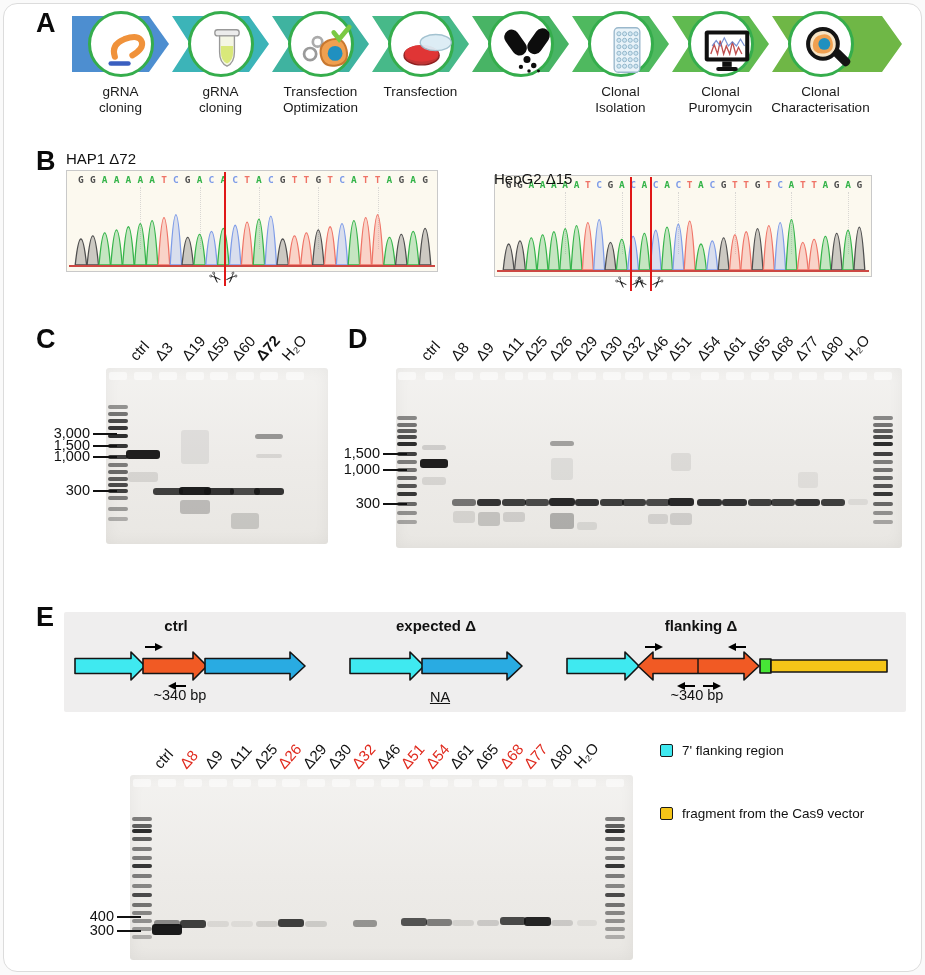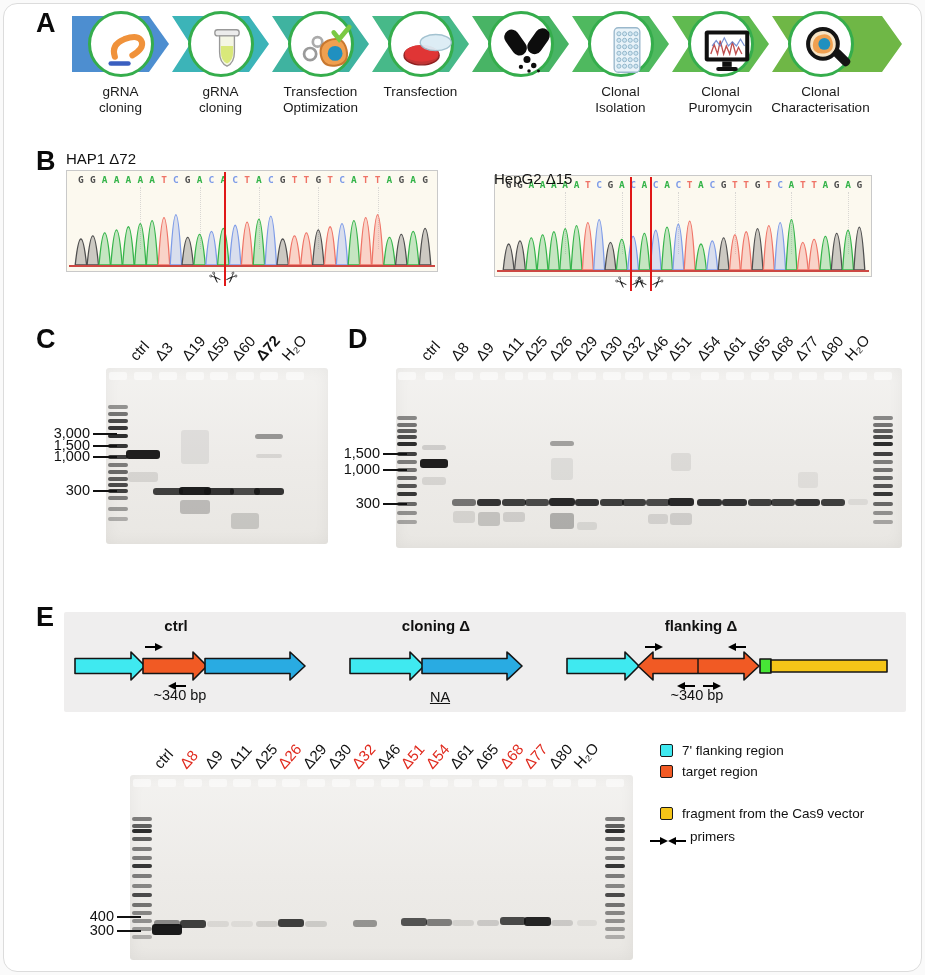--- a/index.html
+++ b/index.html
@@ -594,21 +594,21 @@
       <div class="lane-label" style="left: 557.077px; top: 756px;">Δ80</div>
       <div class="lane-label" style="left: 581.724px; top: 756px;">H₂O</div>
       <div class="marker" style="left: 62px; top: 907.525px;">400</div>
       <div class="marker-tick" style="left: 117px; top: 915.525px; width: 24px;"></div>
       <div class="marker" style="left: 62px; top: 922.325px;">300</div>
       <div class="marker-tick" style="left: 117px; top: 930.325px; width: 24px;"></div>
     </div>
 
   <div class="schem-box" style="left:64px;top:612px;width:842px;height:100px;"></div>
   <div class="schem-title" style="left:126px;top:617px;width:100px;">ctrl</div>
-  <div class="schem-title" style="left:376px;top:617px;width:120px;">cloning Δ</div>
+  <div class="schem-title" style="left:376px;top:617px;width:120px;">expected Δ</div>
   <div class="schem-title" style="left:641px;top:617px;width:120px;">flanking Δ</div>
   <div class="schem-caption" style="left:130px;top:687px;width:100px;">~340 bp</div>
   <div class="schem-caption" style="left:390px;top:689px;width:100px;text-decoration:underline;">NA</div>
   <div class="schem-caption" style="left:647px;top:687px;width:100px;">~340 bp</div>
   <div id="construct-area" style="position:absolute;left:0;top:0;width:925px;height:740px;pointer-events:none;">
       <div class="construct-svg" style="left: 73px; top: 640px; width: 236px; height: 52px;"><svg width="236" height="52" viewBox="0 0 236 52">
           <polygon points="2,18.5 58,18.5 58,12 72,26 58,40 58,33.5 2,33.5" fill="#3fe9f0" stroke="#141414" stroke-width="1.6" stroke-linejoin="round"></polygon>
           <polygon points="70,18.5 120,18.5 120,12 134,26 120,40 120,33.5 70,33.5" fill="#f15a24" stroke="#141414" stroke-width="1.6" stroke-linejoin="round"></polygon>
           <polygon points="132,18.5 217,18.5 217,12 232,26 217,40 217,33.5 132,33.5" fill="#29abe2" stroke="#141414" stroke-width="1.6" stroke-linejoin="round"></polygon>
           <line x1="72" y1="7" x2="84" y2="7" stroke="#000" stroke-width="2"></line>
@@ -635,31 +635,18 @@
           <line x1="138" y1="46" x2="150" y2="46" stroke="#000" stroke-width="2"></line>
           <polygon points="148,42 156,46 148,50" fill="#000"></polygon>
         </svg></div>
     </div>
 
   <div id="legend" style="position:absolute;left:660px;top:722px;width:250px;height:130px;">
       <div class="legend-row" style="left: 0px; top: 21px; width: 250px;">
         <div class="legend-swatch" style="background: rgb(63, 233, 240);"></div>
         <div class="legend-text">7' flanking region</div>
       </div>
-      <div class="legend-row" style="left: 0px; top: 42px; width: 250px;">
-        <div class="legend-swatch" style="background: rgb(241, 90, 36);"></div>
-        <div class="legend-text">target region</div>
-      </div>
       <div class="legend-row" style="left: 0px; top: 84px; width: 250px;">
         <div class="legend-swatch" style="background: rgb(245, 197, 24);"></div>
         <div class="legend-text">fragment from the Cas9 vector</div>
       </div>
-      <div class="legend-row" style="left: 0px; top: 107px; width: 250px;">
-        <span style="position: absolute; left: -10px; top: 3px;"><svg width="36" height="10" viewBox="0 0 36 10">
-            <line x1="0" y1="5" x2="12" y2="5" stroke="#000" stroke-width="2"></line>
-            <polygon points="10,1 18,5 10,9" fill="#000"></polygon>
-            <line x1="24" y1="5" x2="36" y2="5" stroke="#000" stroke-width="2"></line>
-            <polygon points="26,1 18,5 26,9" fill="#000"></polygon>
-          </svg></span>
-        <div class="legend-text" style="left: 30px;">primers</div>
-      </div>
     </div>
 </div>
 
 </body></html>

